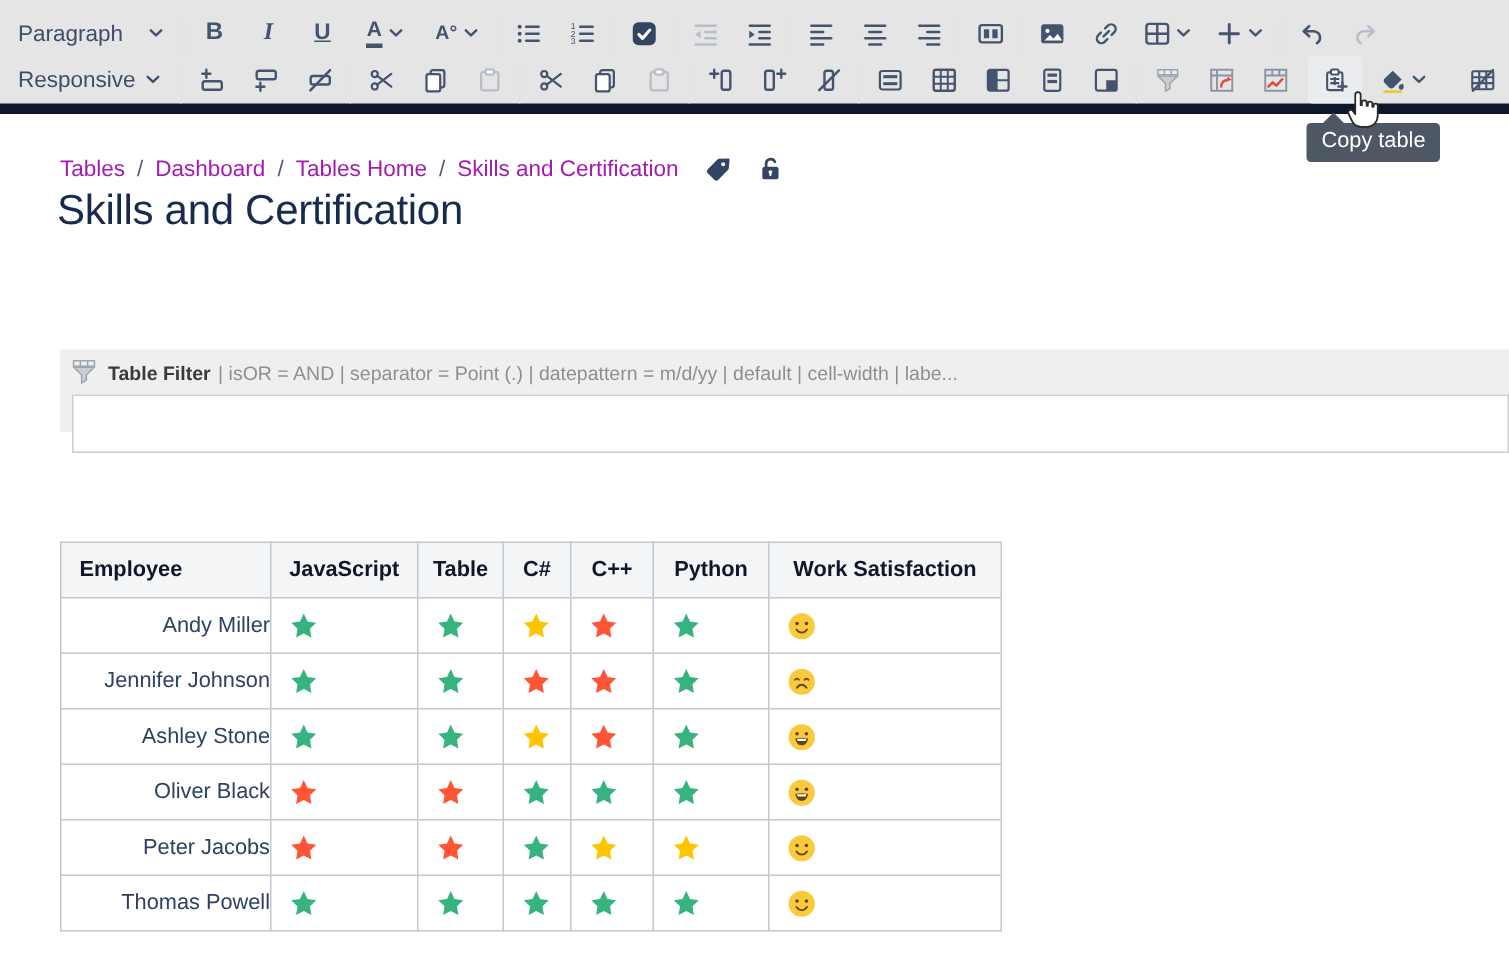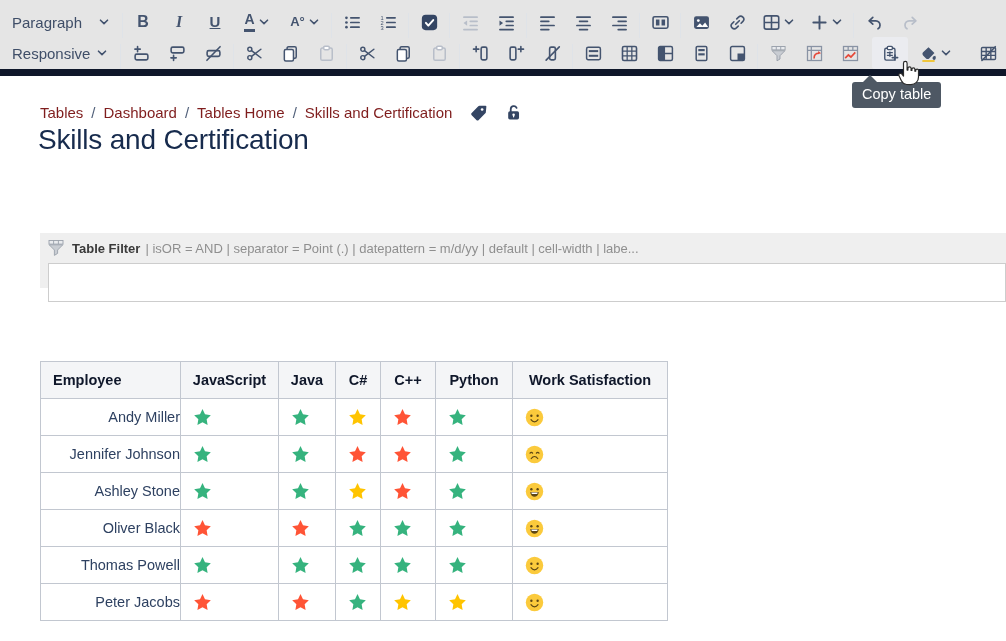--- a/index.html
+++ b/index.html
@@ -24,21 +24,21 @@
   .glyph{line-height:1.1}
   .gb{font-weight:700;font-size:16px}
   .gi{font-family:"Liberation Serif",serif;font-style:italic;font-weight:700;font-size:16px}
   .gu{text-decoration:underline;font-size:15px;font-weight:600}
   .ga{font-weight:700;font-size:14px;border-bottom:3px solid currentColor;padding-bottom:1px}
   .gm{font-weight:700;font-size:13px}
 
   
   #breadcrumbs{position:absolute;left:40px;top:104px;display:flex;align-items:center;font-size:15px}
   #bc-links{display:flex;align-items:center}
-  #bc-links a{color:#7f1d1d;text-decoration:none}
+  #bc-links a{color:#a21caf;text-decoration:none}
   .bc-sep{color:#505F79;margin:0 8px}
   .bc-icon{margin-left:18px;display:inline-flex}
   #title{position:absolute;left:38px;top:124px;margin:0;font-size:28px;font-weight:500;color:#172B4D;letter-spacing:-0.2px}
 
   
   #macro{position:absolute;left:40px;top:233px;width:966px;height:55px;background:#EFEFEF}
   .macro-bar{height:30px;display:flex;align-items:center;padding-left:7px;font-size:13px}
   .macro-bar svg{margin-right:7px}
   .macro-title{font-weight:700;color:#3A3A3A;white-space:pre}
   .macro-params{color:#8F8F8F;margin-left:5px;white-space:pre}
@@ -46,21 +46,21 @@
 
   
   #skills-table{position:absolute;left:40px;top:361px;border-collapse:collapse;table-layout:fixed;width:627px}
   #skills-table th,#skills-table td{border:1px solid #C2C7D0;height:37px;padding:0}
   #skills-table th{background:#F4F5F7;font-size:14.5px;color:#0f172a;font-weight:700;text-align:center}
   #skills-table th:first-child{text-align:left;padding-left:12px}
   #skills-table td{padding-left:12px;font-size:14.5px;color:#2E4161;text-align:right;vertical-align:middle}
   #skills-table td svg{display:block}
 
   
-  #tooltip{position:absolute;left:852px;top:82px;background:#4E5864;color:#fff;font-size:14.5px;padding:4px 10px 6px;border-radius:3px;z-index:50}
+  #tooltip{position:absolute;left:871px;top:82px;background:#4E5864;color:#fff;font-size:14.5px;padding:4px 10px 6px;border-radius:3px;z-index:50}
   #tooltip::before{content:"";position:absolute;top:-7px;left:11px;border:7px solid transparent;border-bottom:7px solid #4E5864;border-top:0}
   #cursor{position:absolute;left:896px;top:55px;z-index:60}
 </style>
 </head>
 <body>
 
 <div id="app" data-name="confluence-editor-window">
 
   <div id="tb1" class="toolbar" data-name="formatting-toolbar">
       <button class="dropdown" data-name="paragraph-style-dropdown">
@@ -474,21 +474,21 @@
         <col style="width:57px">
         <col style="width:45px">
         <col style="width:55px">
         <col style="width:77px">
         <col style="width:155px">
       </colgroup>
       <thead>
         <tr data-name="table-header-row">
           <th data-name="column-header-employee">Employee</th>
           <th data-name="column-header-javascript">JavaScript</th>
-          <th data-name="column-header-java">Java</th>
+          <th data-name="column-header-java">Table</th>
           <th data-name="column-header-c">C#</th>
           <th data-name="column-header-c">C++</th>
           <th data-name="column-header-python">Python</th>
           <th data-name="column-header-work-satisfaction">Work Satisfaction</th>
         </tr>
       </thead>
       <tbody>
         <tr data-name="table-row">
           <td data-name="employee-cell">Andy Miller</td>
           <td data-name="rating-cell">
@@ -628,80 +628,80 @@
             <svg viewBox="0 0 20 20" width="19" height="19" data-name="grinning-face-icon">
               <circle cx="10" cy="10" r="9.2" fill="#FBCA3C"></circle>
               <circle cx="6.7" cy="7.6" r="1.25" fill="#5E4714"></circle>
               <circle cx="13.3" cy="7.6" r="1.25" fill="#5E4714"></circle>
               <path d="M5.4 10.8c.8 3.2 2.4 4.8 4.6 4.8s3.8-1.6 4.6-4.8c-3-.5-6.2-.5-9.2 0z" fill="#5E4714"></path>
               <path d="M6.7 11.1h6.6c0 .9-.3 1.5-.9 1.5H7.6c-.6 0-.9-.6-.9-1.5z" fill="#fff"></path>
             </svg>
           </td>
         </tr>
         <tr data-name="table-row">
-          <td data-name="employee-cell">Thomas Powell</td>
-          <td data-name="rating-cell">
-            <svg viewBox="0 0 16 16" width="19" height="19" data-name="star-icon">
-              <path d="M8 .9l2.1 4.4 4.9.7-3.5 3.4.8 4.9L8 12l-4.3 2.3.8-4.9L1 6l4.9-.7z" fill="#36B37E"></path>
-            </svg>
-          </td>
-          <td data-name="rating-cell">
-            <svg viewBox="0 0 16 16" width="19" height="19" data-name="star-icon">
-              <path d="M8 .9l2.1 4.4 4.9.7-3.5 3.4.8 4.9L8 12l-4.3 2.3.8-4.9L1 6l4.9-.7z" fill="#36B37E"></path>
-            </svg>
-          </td>
-          <td data-name="rating-cell">
-            <svg viewBox="0 0 16 16" width="19" height="19" data-name="star-icon">
-              <path d="M8 .9l2.1 4.4 4.9.7-3.5 3.4.8 4.9L8 12l-4.3 2.3.8-4.9L1 6l4.9-.7z" fill="#36B37E"></path>
-            </svg>
-          </td>
-          <td data-name="rating-cell">
-            <svg viewBox="0 0 16 16" width="19" height="19" data-name="star-icon">
-              <path d="M8 .9l2.1 4.4 4.9.7-3.5 3.4.8 4.9L8 12l-4.3 2.3.8-4.9L1 6l4.9-.7z" fill="#36B37E"></path>
-            </svg>
-          </td>
-          <td data-name="rating-cell">
-            <svg viewBox="0 0 16 16" width="19" height="19" data-name="star-icon">
-              <path d="M8 .9l2.1 4.4 4.9.7-3.5 3.4.8 4.9L8 12l-4.3 2.3.8-4.9L1 6l4.9-.7z" fill="#36B37E"></path>
+          <td data-name="employee-cell">Peter Jacobs</td>
+          <td data-name="rating-cell">
+            <svg viewBox="0 0 16 16" width="19" height="19" data-name="star-icon">
+              <path d="M8 .9l2.1 4.4 4.9.7-3.5 3.4.8 4.9L8 12l-4.3 2.3.8-4.9L1 6l4.9-.7z" fill="#FF5436"></path>
+            </svg>
+          </td>
+          <td data-name="rating-cell">
+            <svg viewBox="0 0 16 16" width="19" height="19" data-name="star-icon">
+              <path d="M8 .9l2.1 4.4 4.9.7-3.5 3.4.8 4.9L8 12l-4.3 2.3.8-4.9L1 6l4.9-.7z" fill="#FF5436"></path>
+            </svg>
+          </td>
+          <td data-name="rating-cell">
+            <svg viewBox="0 0 16 16" width="19" height="19" data-name="star-icon">
+              <path d="M8 .9l2.1 4.4 4.9.7-3.5 3.4.8 4.9L8 12l-4.3 2.3.8-4.9L1 6l4.9-.7z" fill="#36B37E"></path>
+            </svg>
+          </td>
+          <td data-name="rating-cell">
+            <svg viewBox="0 0 16 16" width="19" height="19" data-name="star-icon">
+              <path d="M8 .9l2.1 4.4 4.9.7-3.5 3.4.8 4.9L8 12l-4.3 2.3.8-4.9L1 6l4.9-.7z" fill="#FFC400"></path>
+            </svg>
+          </td>
+          <td data-name="rating-cell">
+            <svg viewBox="0 0 16 16" width="19" height="19" data-name="star-icon">
+              <path d="M8 .9l2.1 4.4 4.9.7-3.5 3.4.8 4.9L8 12l-4.3 2.3.8-4.9L1 6l4.9-.7z" fill="#FFC400"></path>
             </svg>
           </td>
           <td data-name="satisfaction-cell">
             <svg viewBox="0 0 20 20" width="19" height="19" data-name="slightly-smiling-face-icon">
               <circle cx="10" cy="10" r="9.2" fill="#FBCA3C"></circle>
               <circle cx="6.7" cy="8.1" r="1.25" fill="#5E4714"></circle>
               <circle cx="13.3" cy="8.1" r="1.25" fill="#5E4714"></circle>
               <path d="M6.3 12.3c1.1 1.5 2.4 2.2 3.7 2.2s2.6-.7 3.7-2.2" stroke="#5E4714" stroke-width="1.3" fill="none" stroke-linecap="round"></path>
             </svg>
           </td>
         </tr>
         <tr data-name="table-row">
-          <td data-name="employee-cell">Peter Jacobs</td>
-          <td data-name="rating-cell">
-            <svg viewBox="0 0 16 16" width="19" height="19" data-name="star-icon">
-              <path d="M8 .9l2.1 4.4 4.9.7-3.5 3.4.8 4.9L8 12l-4.3 2.3.8-4.9L1 6l4.9-.7z" fill="#FF5436"></path>
-            </svg>
-          </td>
-          <td data-name="rating-cell">
-            <svg viewBox="0 0 16 16" width="19" height="19" data-name="star-icon">
-              <path d="M8 .9l2.1 4.4 4.9.7-3.5 3.4.8 4.9L8 12l-4.3 2.3.8-4.9L1 6l4.9-.7z" fill="#FF5436"></path>
-            </svg>
-          </td>
-          <td data-name="rating-cell">
-            <svg viewBox="0 0 16 16" width="19" height="19" data-name="star-icon">
-              <path d="M8 .9l2.1 4.4 4.9.7-3.5 3.4.8 4.9L8 12l-4.3 2.3.8-4.9L1 6l4.9-.7z" fill="#36B37E"></path>
-            </svg>
-          </td>
-          <td data-name="rating-cell">
-            <svg viewBox="0 0 16 16" width="19" height="19" data-name="star-icon">
-              <path d="M8 .9l2.1 4.4 4.9.7-3.5 3.4.8 4.9L8 12l-4.3 2.3.8-4.9L1 6l4.9-.7z" fill="#FFC400"></path>
-            </svg>
-          </td>
-          <td data-name="rating-cell">
-            <svg viewBox="0 0 16 16" width="19" height="19" data-name="star-icon">
-              <path d="M8 .9l2.1 4.4 4.9.7-3.5 3.4.8 4.9L8 12l-4.3 2.3.8-4.9L1 6l4.9-.7z" fill="#FFC400"></path>
+          <td data-name="employee-cell">Thomas Powell</td>
+          <td data-name="rating-cell">
+            <svg viewBox="0 0 16 16" width="19" height="19" data-name="star-icon">
+              <path d="M8 .9l2.1 4.4 4.9.7-3.5 3.4.8 4.9L8 12l-4.3 2.3.8-4.9L1 6l4.9-.7z" fill="#36B37E"></path>
+            </svg>
+          </td>
+          <td data-name="rating-cell">
+            <svg viewBox="0 0 16 16" width="19" height="19" data-name="star-icon">
+              <path d="M8 .9l2.1 4.4 4.9.7-3.5 3.4.8 4.9L8 12l-4.3 2.3.8-4.9L1 6l4.9-.7z" fill="#36B37E"></path>
+            </svg>
+          </td>
+          <td data-name="rating-cell">
+            <svg viewBox="0 0 16 16" width="19" height="19" data-name="star-icon">
+              <path d="M8 .9l2.1 4.4 4.9.7-3.5 3.4.8 4.9L8 12l-4.3 2.3.8-4.9L1 6l4.9-.7z" fill="#36B37E"></path>
+            </svg>
+          </td>
+          <td data-name="rating-cell">
+            <svg viewBox="0 0 16 16" width="19" height="19" data-name="star-icon">
+              <path d="M8 .9l2.1 4.4 4.9.7-3.5 3.4.8 4.9L8 12l-4.3 2.3.8-4.9L1 6l4.9-.7z" fill="#36B37E"></path>
+            </svg>
+          </td>
+          <td data-name="rating-cell">
+            <svg viewBox="0 0 16 16" width="19" height="19" data-name="star-icon">
+              <path d="M8 .9l2.1 4.4 4.9.7-3.5 3.4.8 4.9L8 12l-4.3 2.3.8-4.9L1 6l4.9-.7z" fill="#36B37E"></path>
             </svg>
           </td>
           <td data-name="satisfaction-cell">
             <svg viewBox="0 0 20 20" width="19" height="19" data-name="slightly-smiling-face-icon">
               <circle cx="10" cy="10" r="9.2" fill="#FBCA3C"></circle>
               <circle cx="6.7" cy="8.1" r="1.25" fill="#5E4714"></circle>
               <circle cx="13.3" cy="8.1" r="1.25" fill="#5E4714"></circle>
               <path d="M6.3 12.3c1.1 1.5 2.4 2.2 3.7 2.2s2.6-.7 3.7-2.2" stroke="#5E4714" stroke-width="1.3" fill="none" stroke-linecap="round"></path>
             </svg>
           </td>

